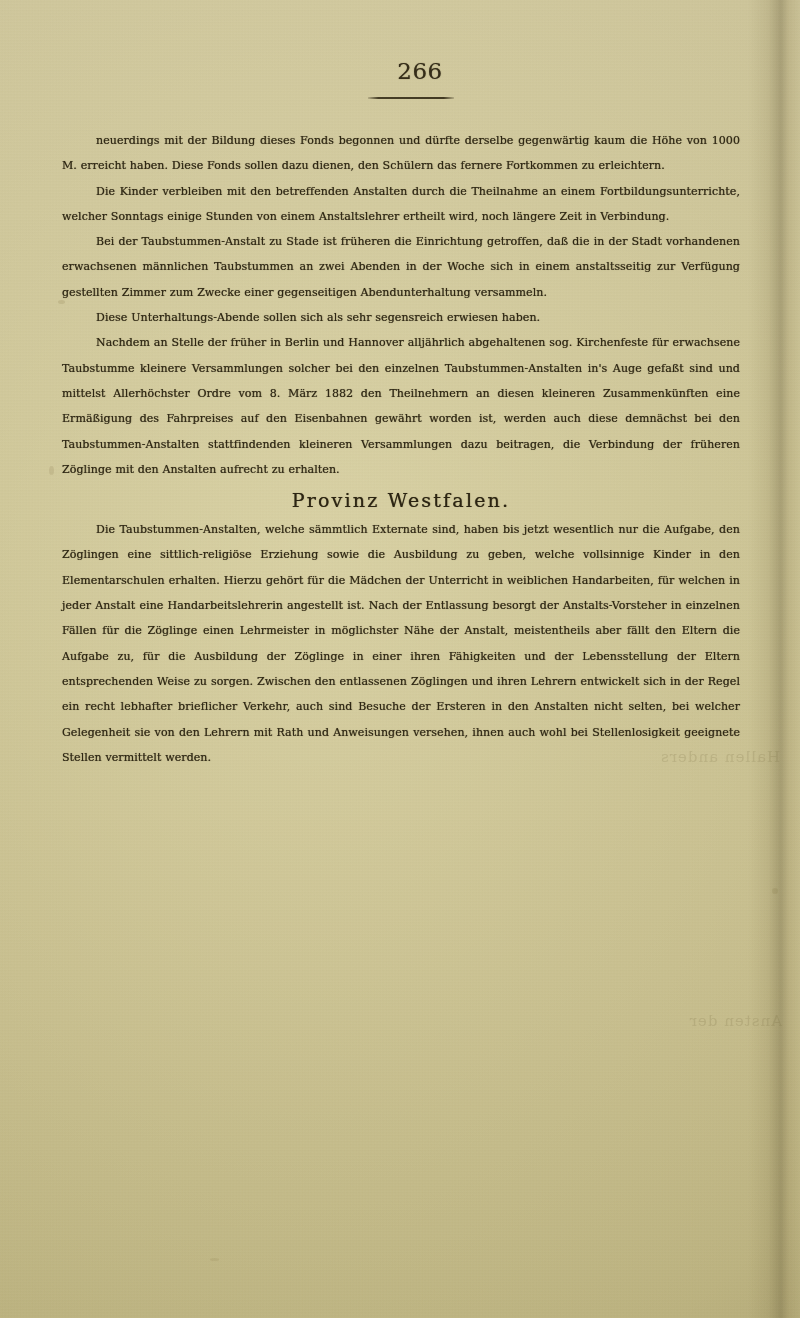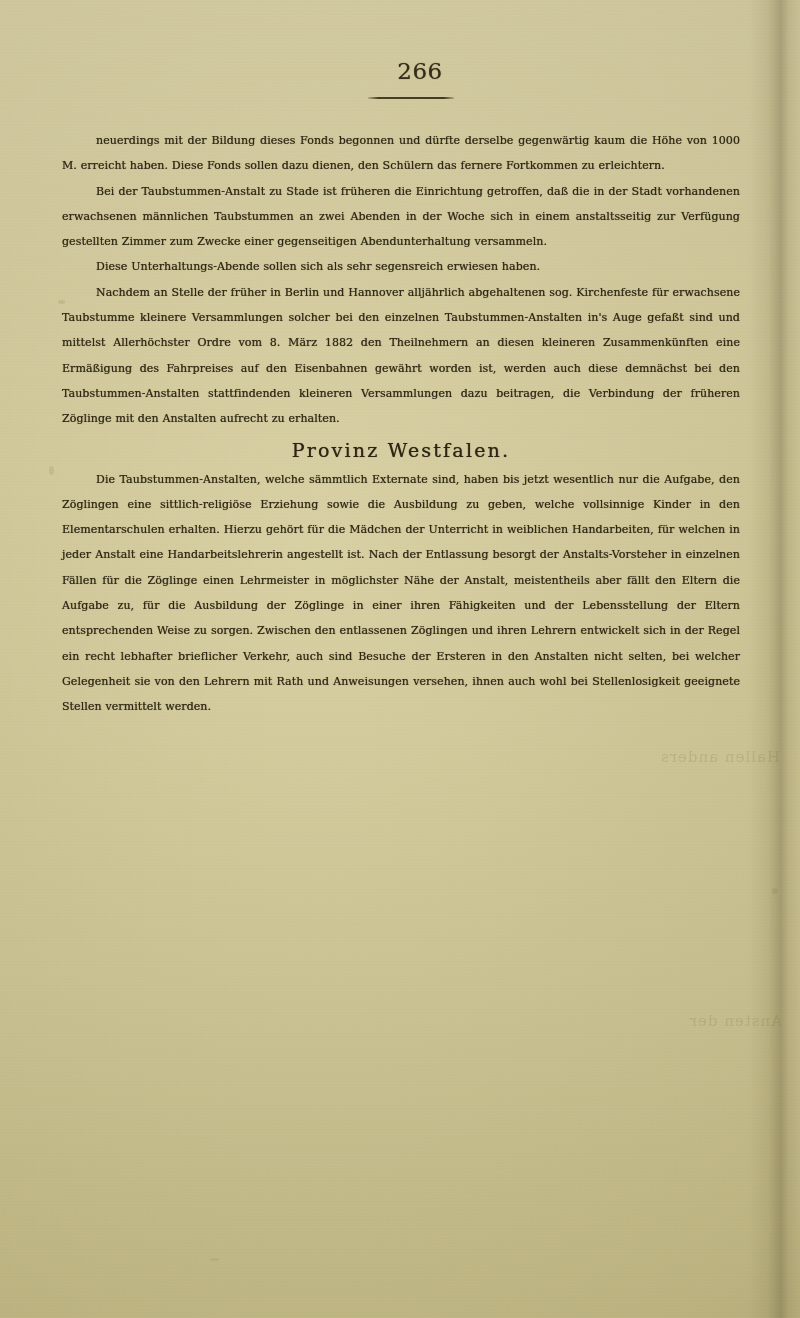--- a/index.html
+++ b/index.html
@@ -155,20 +155,21 @@
   <div class="fox" style="top:888px; left:772px; width:6px; height:6px; background:rgba(112,96,52,0.14);"></div>
   <div class="fox" style="top:1258px; left:210px; width:9px; height:3px; background:rgba(122,104,58,0.12);"></div>
 
   <div class="folio-wrap">
     <span class="folio">266</span>
   </div>
   <div class="folio-rule"></div>
 
   <div class="textblock">
     <p class="para">neuerdings mit der Bildung dieses Fonds begonnen und dürfte derselbe gegenwärtig kaum die Höhe von 1000 M. erreicht haben. Diese Fonds sollen dazu dienen, den Schülern das fernere Fortkommen zu erleichtern.</p>
+    <p class="para">Die Kinder verbleiben mit den betreffenden Anstalten durch die Theilnahme an einem Fortbildungsunterrichte, welcher Sonntags einige Stunden von einem Anstaltslehrer ertheilt wird, noch längere Zeit in Verbindung.</p>
     <p class="para">Bei der Taubstummen-Anstalt zu Stade ist früheren die Einrichtung getroffen, daß die in der Stadt vorhandenen erwachsenen männlichen Taubstummen an zwei Abenden in der Woche sich in einem anstaltsseitig zur Verfügung gestellten Zimmer zum Zwecke einer gegenseitigen Abendunterhaltung versammeln.</p>
     <p class="para">Diese Unterhaltungs-Abende sollen sich als sehr segensreich erwiesen haben.</p>
     <p class="para">Nachdem an Stelle der früher in Berlin und Hannover alljährlich abgehaltenen sog. Kirchenfeste für erwachsene Taubstumme kleinere Versammlungen solcher bei den einzelnen Taubstummen-Anstalten in's Auge gefaßt sind und mittelst Allerhöchster Ordre vom 8. März 1882 den Theilnehmern an diesen kleineren Zusammenkünften eine Ermäßigung des Fahrpreises auf den Eisenbahnen gewährt worden ist, werden auch diese demnächst bei den Taubstummen-Anstalten stattfindenden kleineren Versammlungen dazu beitragen, die Verbindung der früheren Zöglinge mit den Anstalten aufrecht zu erhalten.</p>
 
     <h2 class="section-heading">Provinz Westfalen.</h2>
 
     <p class="para">Die Taubstummen-Anstalten, welche sämmtlich Externate sind, haben bis jetzt wesentlich nur die Aufgabe, den Zöglingen eine sittlich-religiöse Erziehung sowie die Ausbildung zu geben, welche vollsinnige Kinder in den Elementarschulen erhalten. Hierzu gehört für die Mädchen der Unterricht in weiblichen Handarbeiten, für welchen in jeder Anstalt eine Handarbeitslehrerin angestellt ist. Nach der Entlassung besorgt der Anstalts-Vorsteher in einzelnen Fällen für die Zöglinge einen Lehrmeister in möglichster Nähe der Anstalt, meistentheils aber fällt den Eltern die Aufgabe zu, für die Ausbildung der Zöglinge in einer ihren Fähigkeiten und der Lebensstellung der Eltern entsprechenden Weise zu sorgen. Zwischen den entlassenen Zöglingen und ihren Lehrern entwickelt sich in der Regel ein recht lebhafter brieflicher Verkehr, auch sind Besuche der Ersteren in den Anstalten nicht selten, bei welcher Gelegenheit sie von den Lehrern mit Rath und Anweisungen versehen, ihnen auch wohl bei Stellenlosigkeit geeignete Stellen vermittelt werden.</p>
   </div>
 
 </div>

